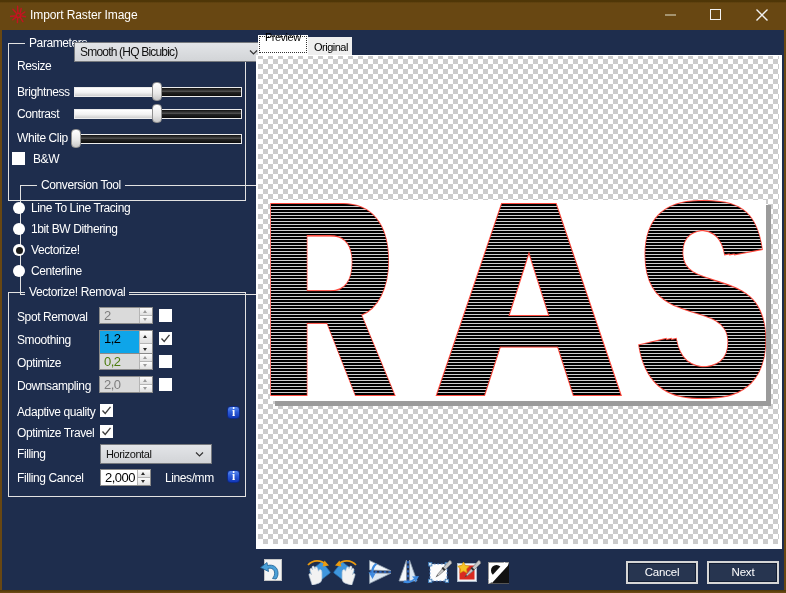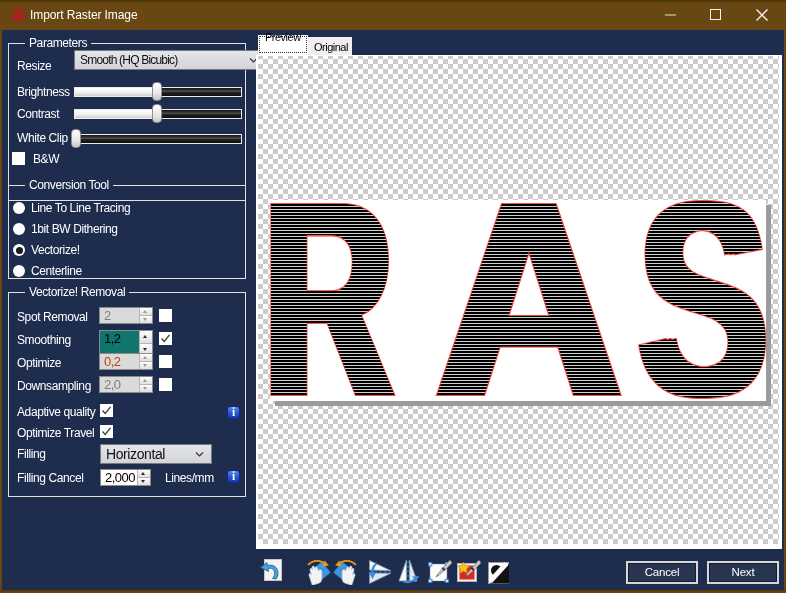--- a/index.html
+++ b/index.html
@@ -51,41 +51,41 @@
     <path d="M1.5 1.5 L12.5 12.5 M12.5 1.5 L1.5 12.5" stroke="#f2f2f2" stroke-width="1.4"></path>
   </svg>
 </div>
 
 <div class="abs" style="left:2px;top:30px;width:782px;height:560px;background:#1e2d4d"></div>
 
 <div class="gb" style="left:8px;top:43px;width:238px;height:158px">
     <span>Parameters</span>
   </div>
 <div class="lbl" style="left:17px;top:59px">Resize</div>
-<div class="combo" style="left:74px;top:50px;width:192px;height:20px">
+<div class="combo" style="left:74px;top:42px;width:192px;height:20px">
     <span style="letter-spacing:-0.8px;font-size:12px">Smooth (HQ Bicubic)</span>
   <svg class="chev" width="9" height="9" viewBox="0 0 9 9">
       <path d="M1 2.5 L4.5 6 L8 2.5" fill="none" stroke="#333" stroke-width="1.2"></path>
     </svg>
 </div>
 <div class="lbl" style="left:17px;top:85px">Brightness</div>
 <div class="track" style="left:74px;top:87px;width:168px"></div>
 <div class="fill" style="left:75px;top:88px;width:80px"></div>
 <div class="thumb" style="left:152px;top:82px"></div>
 <div class="lbl" style="left:17px;top:107px">Contrast</div>
 <div class="track" style="left:74px;top:109px;width:168px"></div>
 <div class="fill" style="left:75px;top:110px;width:80px"></div>
 <div class="thumb" style="left:152px;top:104px"></div>
 <div class="lbl" style="left:17px;top:131px">White Clip</div>
 <div class="track" style="left:74px;top:134px;width:168px"></div>
 <div class="thumb" style="left:71px;top:129px"></div>
 <div class="cb" style="left:12px;top:152px"></div>
 <div class="lbl" style="left:33px;top:152px">B&amp;W</div>
 
-<div class="gb" style="left:8px;top:185px;width:238px;height:94px">
+<div class="gb" style="left:20px;top:185px;width:238px;height:110px">
     <span>Conversion Tool</span>
   </div>
 <div class="radio" style="left:13px;top:202px"></div>
 <div class="lbl" style="left:31px;top:201px">Line To Line Tracing</div>
 <div class="radio" style="left:13px;top:223px"></div>
 <div class="lbl" style="left:31px;top:222px">1bit BW Dithering</div>
 <div class="radio sel" style="left:13px;top:244px"></div>
 <div class="lbl" style="left:31px;top:243px">Vectorize!</div>
 <div class="radio" style="left:13px;top:265px"></div>
 <div class="lbl" style="left:31px;top:264px">Centerline</div>
@@ -100,37 +100,37 @@
       <div>
         <i class="tri-u"></i>
       </div>
       <div>
         <i class="tri-d"></i>
       </div>
     </div>
   </div>
 <div class="cb" style="left:159px;top:309px"></div>
 <div class="lbl" style="left:17px;top:333px">Smoothing</div>
-<div class="ud" style="left:99px;top:330px;width:54px;height:26px;background:#0f766e">
+<div class="ud" style="left:99px;top:330px;width:54px;height:26px;background:#0ea5e9">
     <div class="txt" style="color:#000">1,2</div>
     <div class="spin">
       <div>
         <i class="tri-u"></i>
       </div>
       <div>
         <i class="tri-d"></i>
       </div>
     </div>
   </div>
 <div class="cb" style="left:159px;top:332px"><svg width="13" height="13" viewBox="0 0 13 13">
       <path d="M2.5 6.5 L5.2 9.5 L10.5 2.8" fill="none" stroke="#3c3c3c" stroke-width="1.3"></path>
     </svg></div>
 <div class="lbl" style="left:17px;top:356px">Optimize</div>
 <div class="ud dis" style="left:99px;top:353px;width:54px;height:17px;background:#dadada">
-    <div class="txt" style="color:#c2410c">0,2</div>
+    <div class="txt" style="color:#4d7c0f">0,2</div>
     <div class="spin">
       <div>
         <i class="tri-u"></i>
       </div>
       <div>
         <i class="tri-d"></i>
       </div>
     </div>
   </div>
 <div class="cb" style="left:159px;top:355px"></div>
@@ -151,21 +151,21 @@
 <div class="cb" style="left:100px;top:404px"><svg width="13" height="13" viewBox="0 0 13 13">
       <path d="M2.5 6.5 L5.2 9.5 L10.5 2.8" fill="none" stroke="#3c3c3c" stroke-width="1.3"></path>
     </svg></div>
 <div class="info" style="left:227px;top:406px">i</div>
 <div class="lbl" style="left:17px;top:426px">Optimize Travel</div>
 <div class="cb" style="left:100px;top:425px"><svg width="13" height="13" viewBox="0 0 13 13">
       <path d="M2.5 6.5 L5.2 9.5 L10.5 2.8" fill="none" stroke="#3c3c3c" stroke-width="1.3"></path>
     </svg></div>
 <div class="lbl" style="left:17px;top:447px">Filling</div>
 <div class="combo" style="left:100px;top:444px;width:112px;height:20px">
-    <span style="font-size:14px">Horizontal</span>
+    <span style="font-size:11px">Horizontal</span>
   <svg class="chev" width="9" height="9" viewBox="0 0 9 9">
       <path d="M1 2.5 L4.5 6 L8 2.5" fill="none" stroke="#333" stroke-width="1.2"></path>
     </svg>
 </div>
 <div class="lbl" style="left:17px;top:471px">Filling Cancel</div>
 <div class="ud" style="left:100px;top:469px;width:51px;height:17px;background:#fff">
     <div class="txt" style="color:#000">2,000</div>
     <div class="spin">
       <div>
         <i class="tri-u"></i>

